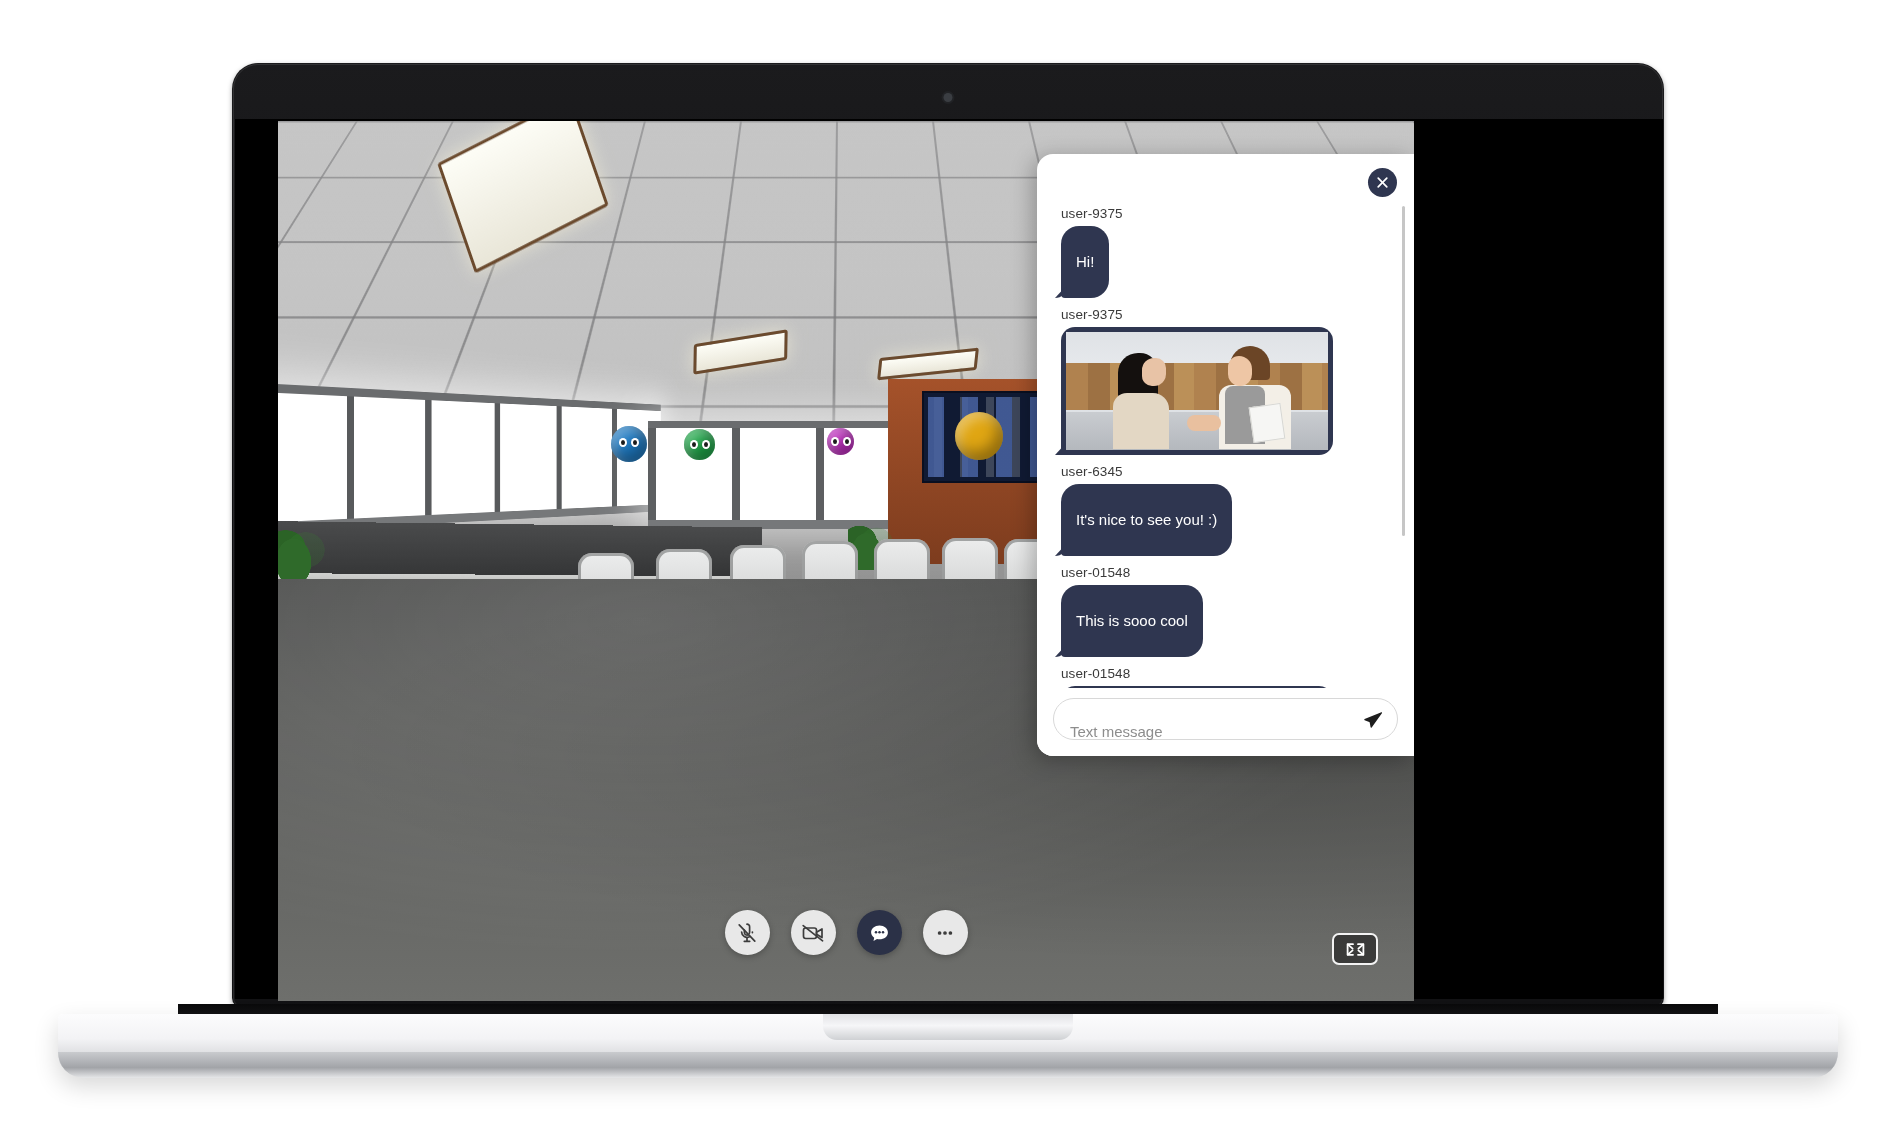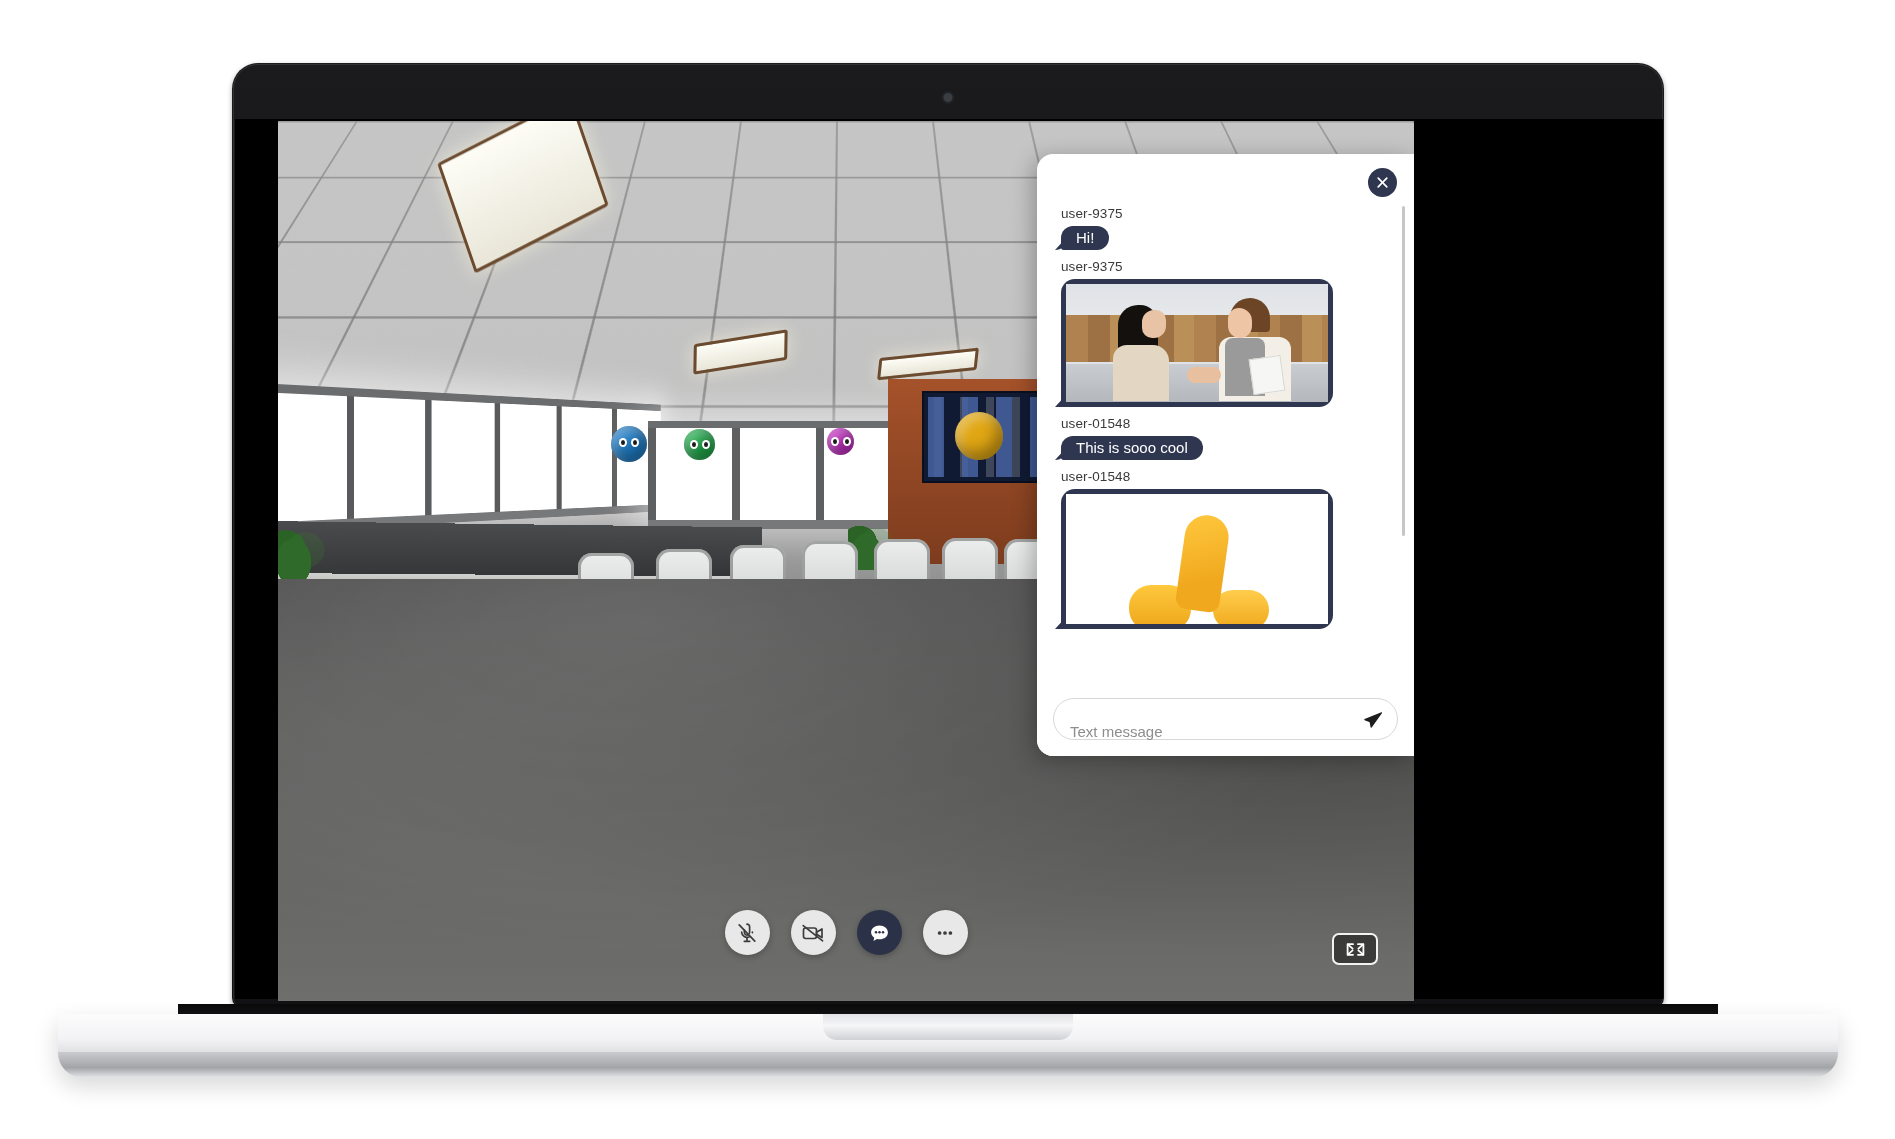--- a/index.html
+++ b/index.html
@@ -381,21 +381,21 @@
     font-size: 13.5px;
     color: #3a3a3a;
     margin-bottom: 5px;
     letter-spacing: .1px;
   }
   .bubble {
     display: inline-block;
     background: #2f3650;
     color: #fff;
     font-size: 15px;
-    padding: 3px 15px;
+    padding: 27px 15px;
     border-radius: 18px;
     border-bottom-left-radius: 4px;
     position: relative;
     max-width: 92%;
     line-height: 1.2;
   }
   .bubble::before{
     content:"";
     position:absolute; left:-6px; bottom:0;
     width: 12px; height: 13px;
@@ -660,20 +660,24 @@
                 <div class="ph-man-vest"></div>
                 <div class="ph-man-hair"></div>
                 <div class="ph-man-face"></div>
                 <div class="ph-folder"></div>
                 <div class="ph-hands"></div>
               </div>
             </div>
           </div>
         </div>
 
+        <div class="msg-group">
+          <div class="msg-author">user-6345</div>
+          <div class="bubble">It's nice to see you! :)</div>
+        </div>
 
         <div class="msg-group">
           <div class="msg-author">user-01548</div>
           <div class="bubble">This is sooo cool</div>
         </div>
 
         <div class="msg-group">
           <div class="msg-author">user-01548</div>
           <div class="bubble-media">
             <div class="media-frame tall">

